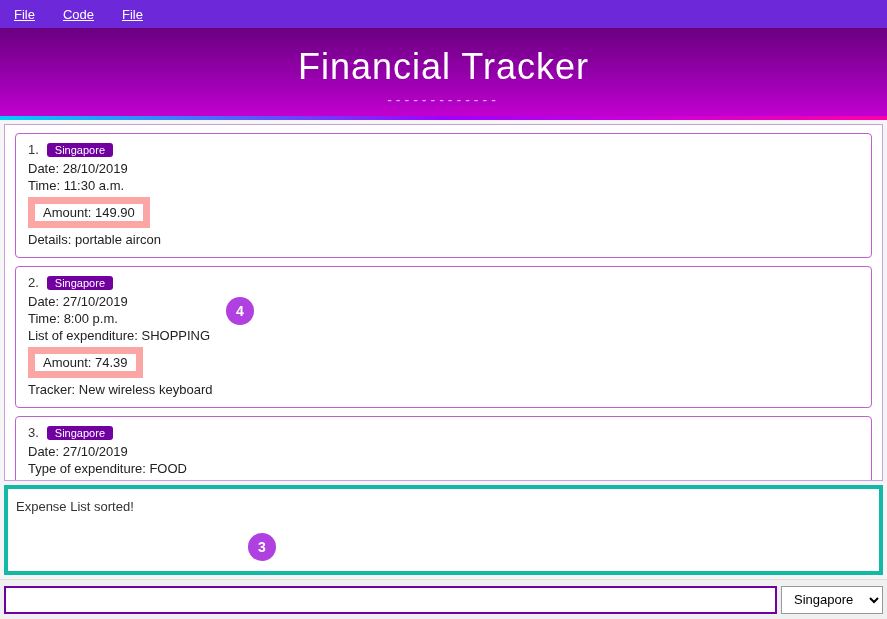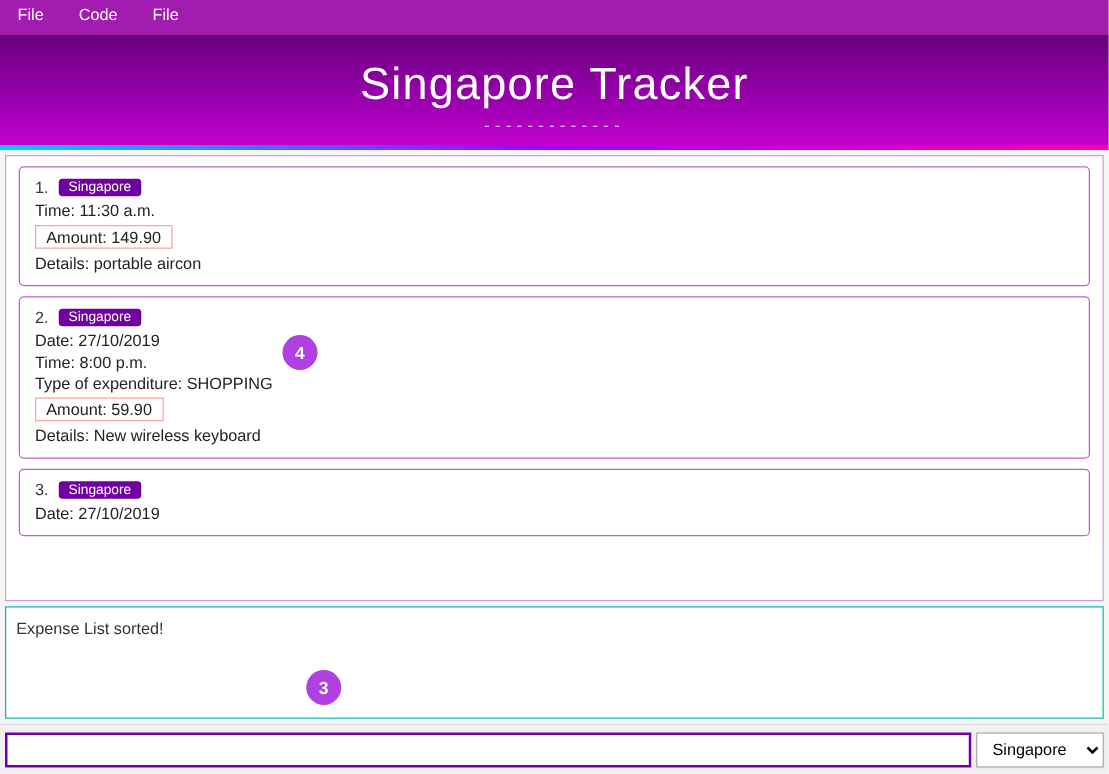--- a/index.html
+++ b/index.html
@@ -8,27 +8,29 @@
       background: #f0f0f0;
       width: 887px;
       height: 619px;
       overflow: hidden;
       display: flex;
       flex-direction: column;
     }
 
     
     .menubar {
-      background: #a21caf;
-      color: white;
-      display: flex;
+      background: #6d28d9;
+      color: white;
+      display: flex;
+      align-items: center;
       padding: 2px 8px;
       height: 28px;
       gap: 16px;
       flex-shrink: 0;
+      text-decoration: underline;
     }
     .menubar-item {
       font-size: 13px;
       cursor: pointer;
       padding: 2px 6px;
     }
 
     
     .header {
       background: linear-gradient(180deg, #6a0080 0%, #9b00b0 60%, #c200d0 100%);
@@ -104,30 +106,30 @@
     }
 
     .expense-field {
       font-size: 13px;
       color: #222;
       margin: 2px 0;
     }
 
     .amount-box {
       display: inline-block;
-      border: 1px solid #fca5a5;
+      border: 7px solid #fca5a5;
       padding: 1px 8px;
       font-size: 13px;
       color: #222;
       margin: 2px 0;
     }
 
     
     .output-area {
-      border: 1px solid #14b8a6;
+      border: 4px solid #14b8a6;
       margin: 0 4px 4px 4px;
       background: white;
       padding: 8px;
       height: 90px;
       flex-shrink: 0;
       position: relative;
     }
 
     .output-text {
       font-size: 13px;
@@ -199,60 +201,62 @@
 </head>
 <body>
 
 <div class="menubar">
   <span class="menubar-item">File</span>
   <span class="menubar-item">Code</span>
   <span class="menubar-item">File</span>
 </div>
 
 <div class="header">
-  <div class="header-title">Singapore Tracker</div>
+  <div class="header-title">Financial Tracker</div>
   <div class="header-divider">-------------</div>
 </div>
 
 <div class="accent-bar"></div>
 
 <div class="main">
 
   <div class="expense-list" style="position:relative;">
 
     <div class="expense-item">
       <div class="expense-header">
         <span class="item-number">1.</span>
         <span class="tag">Singapore</span>
       </div>
+      <div class="expense-field">Date: 28/10/2019</div>
       <div class="expense-field">Time: 11:30 a.m.</div>
       <div class="amount-box">Amount: 149.90</div>
       <div class="expense-field">Details: portable aircon</div>
     </div>
 
     <div class="expense-item" style="position:relative;">
       <div class="expense-header">
         <span class="item-number">2.</span>
         <span class="tag">Singapore</span>
       </div>
       <div class="expense-field">Date: 27/10/2019</div>
       <div class="expense-field">Time: 8:00 p.m.</div>
-      <div class="expense-field">Type of expenditure: SHOPPING</div>
-      <div class="amount-box">Amount: 59.90</div>
-      <div class="expense-field">Details: New wireless keyboard</div>
+      <div class="expense-field">List of expenditure: SHOPPING</div>
+      <div class="amount-box">Amount: 74.39</div>
+      <div class="expense-field">Tracker: New wireless keyboard</div>
       
       <div class="annotation-bubble" style="position:absolute; top:30px; left:210px;">4</div>
     </div>
 
     <div class="expense-item">
       <div class="expense-header">
         <span class="item-number">3.</span>
         <span class="tag">Singapore</span>
       </div>
       <div class="expense-field">Date: 27/10/2019</div>
+      <div class="expense-field">Type of expenditure: FOOD</div>
 
     </div>
 
   </div>
 
   <div class="output-area" style="position:relative;">
     <span class="output-text">Expense List sorted!</span>
     
     <div class="annotation-bubble" style="position:absolute; bottom:10px; left:240px;">3</div>
   </div>

